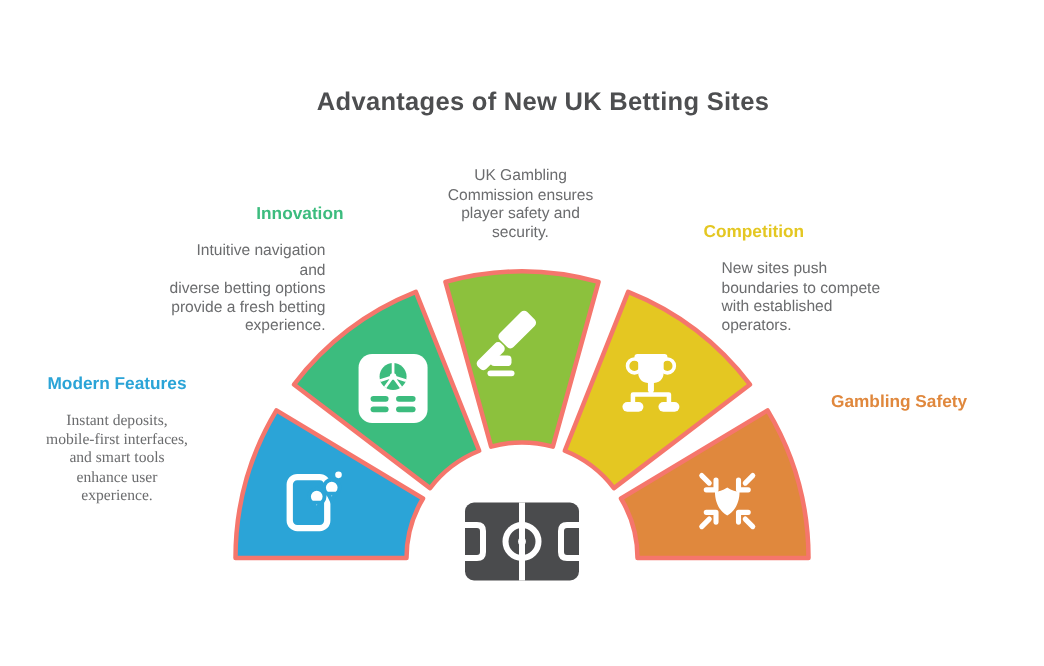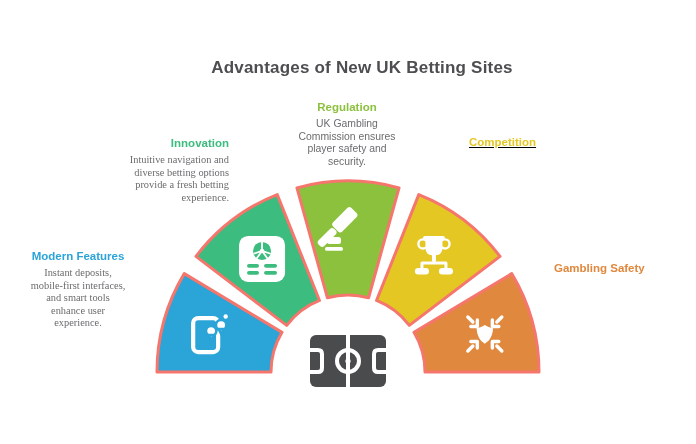--- a/index.html
+++ b/index.html
@@ -3,25 +3,25 @@
 <meta charset="utf-8">
 <style>
   html,body{margin:0;padding:0;background:#fff;}
   .stage{position:relative;width:696px;height:444px;background:#fff;overflow:hidden;
          font-family:"Liberation Sans",sans-serif;}
   .title{position:absolute;left:0;top:44px;width:100%;margin:14px;text-align:center;
          font-size:17px;font-weight:700;letter-spacing:.2px;}
   .fan{position:absolute;left:0;top:0;}
   .label{position:absolute;width:130px;}
   .label h2{margin:0 0 4px 0;font-size:11.5px;font-weight:700;line-height:14px;}
-  .label p{margin:0;font-size:10.4px;line-height:12.6px;white-space:pre-line;}
+  .label p{margin:12px;font-size:10.4px;line-height:12.6px;white-space:pre-line;}
   .lbl-modern-features{left:13px;top:249px;text-align:center;}
   .lbl-innovation{left:99px;top:136px;text-align:right;}
   .lbl-regulation{left:282px;top:100px;text-align:center;}
-  .lbl-competition{left:469px;top:135px;text-align:left;text-decoration:underline;}
+  .lbl-competition{left:469px;top:148px;text-align:left;}
   .lbl-enhanced-safety{left:554px;top:261px;text-align:left;}
 </style>
 </head>
 <body>
 
 <div class="stage">
 
   <h1 class="title" style="color: rgb(77, 78, 80);">Advantages of New UK Betting Sites</h1>
 
   <svg class="fan" width="696" height="444" viewBox="0 0 696 444">
@@ -104,35 +104,38 @@
     <h2 style="color: rgb(43, 164, 215);">Modern Features</h2>
     <p style="color: rgb(107, 108, 110); font-family: Liberation Serif, serif;">Instant deposits,
 mobile-first interfaces,
 and smart tools
 enhance user
 experience.</p>
   </div>
 
   <div class="label lbl-innovation">
     <h2 style="color: rgb(60, 188, 126);">Innovation</h2>
-    <p style="color: rgb(107, 108, 110); font-family: Liberation Serif, serif;">Intuitive navigation and
+    <p style="color: rgb(107, 108, 110);">Intuitive navigation and
 diverse betting options
 provide a fresh betting
 experience.</p>
   </div>
 
   <div class="label lbl-regulation">
-    <h2 style="color: rgb(140, 193, 61);">Regulation</h2>
     <p style="color: rgb(107, 108, 110);">UK Gambling
 Commission ensures
 player safety and
 security.</p>
   </div>
 
   <div class="label lbl-competition">
     <h2 style="color: rgb(228, 199, 34);">Competition</h2>
+    <p style="color: rgb(107, 108, 110);">New sites push
+boundaries to compete
+with established
+operators.</p>
   </div>
 
   <div class="label lbl-enhanced-safety">
     <h2 style="color: rgb(224, 136, 61);">Gambling Safety</h2>
   </div>
 
 </div>
 
 </body></html>

